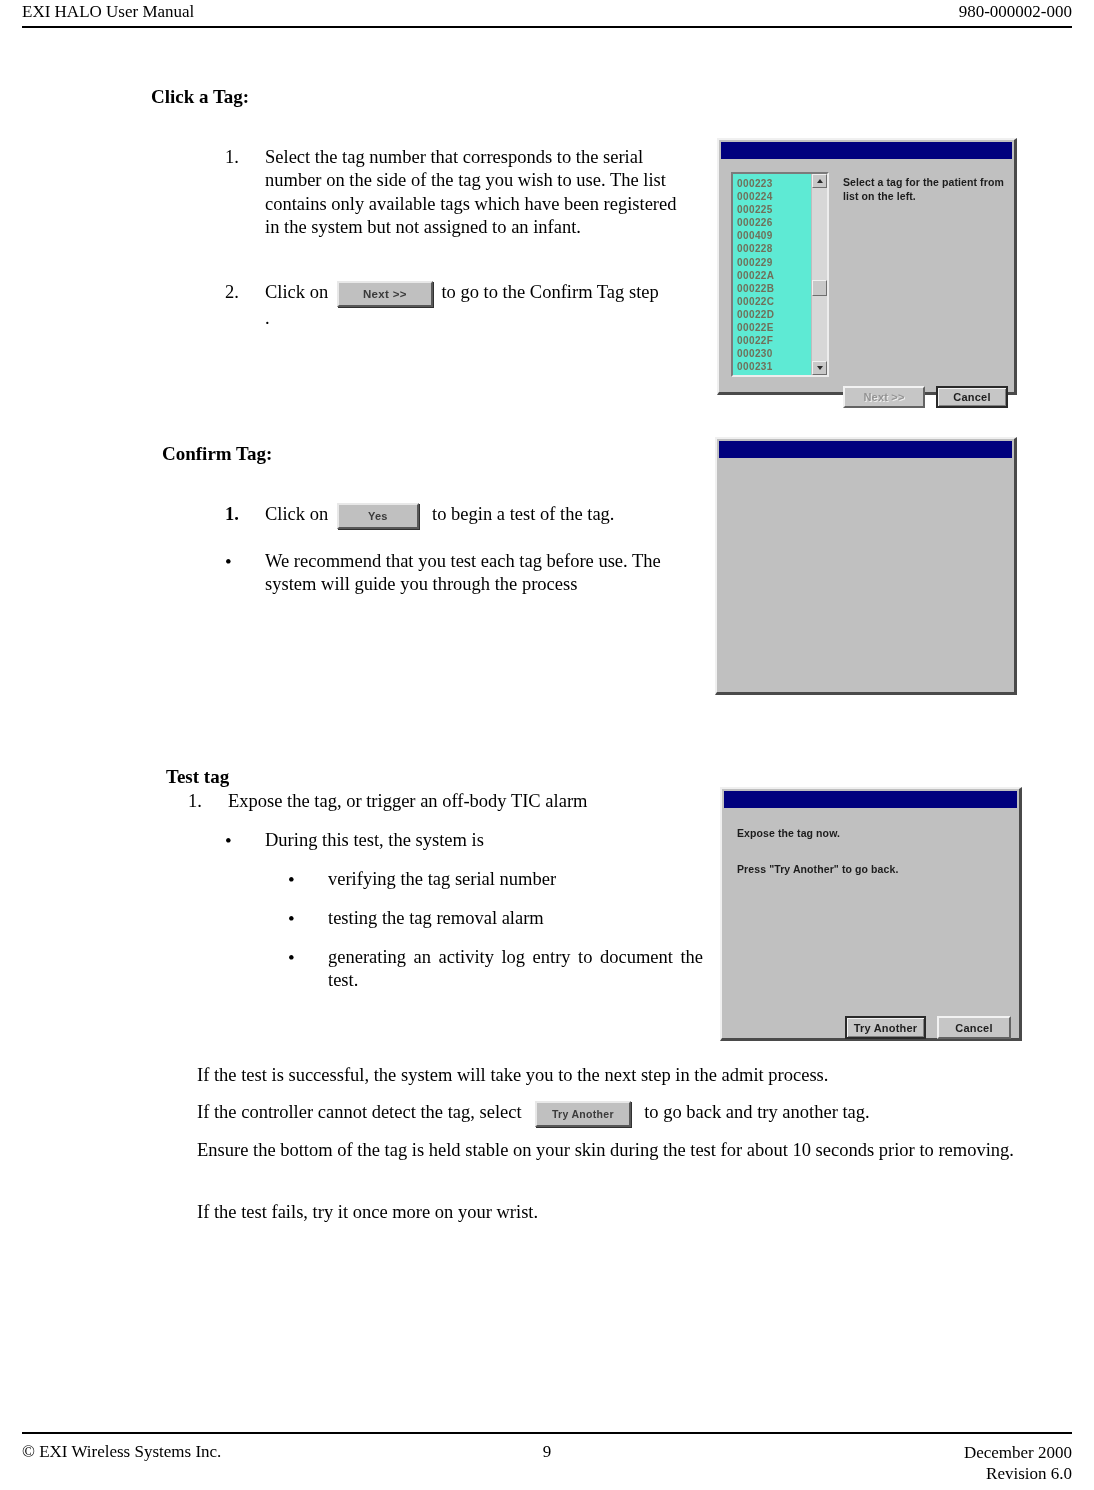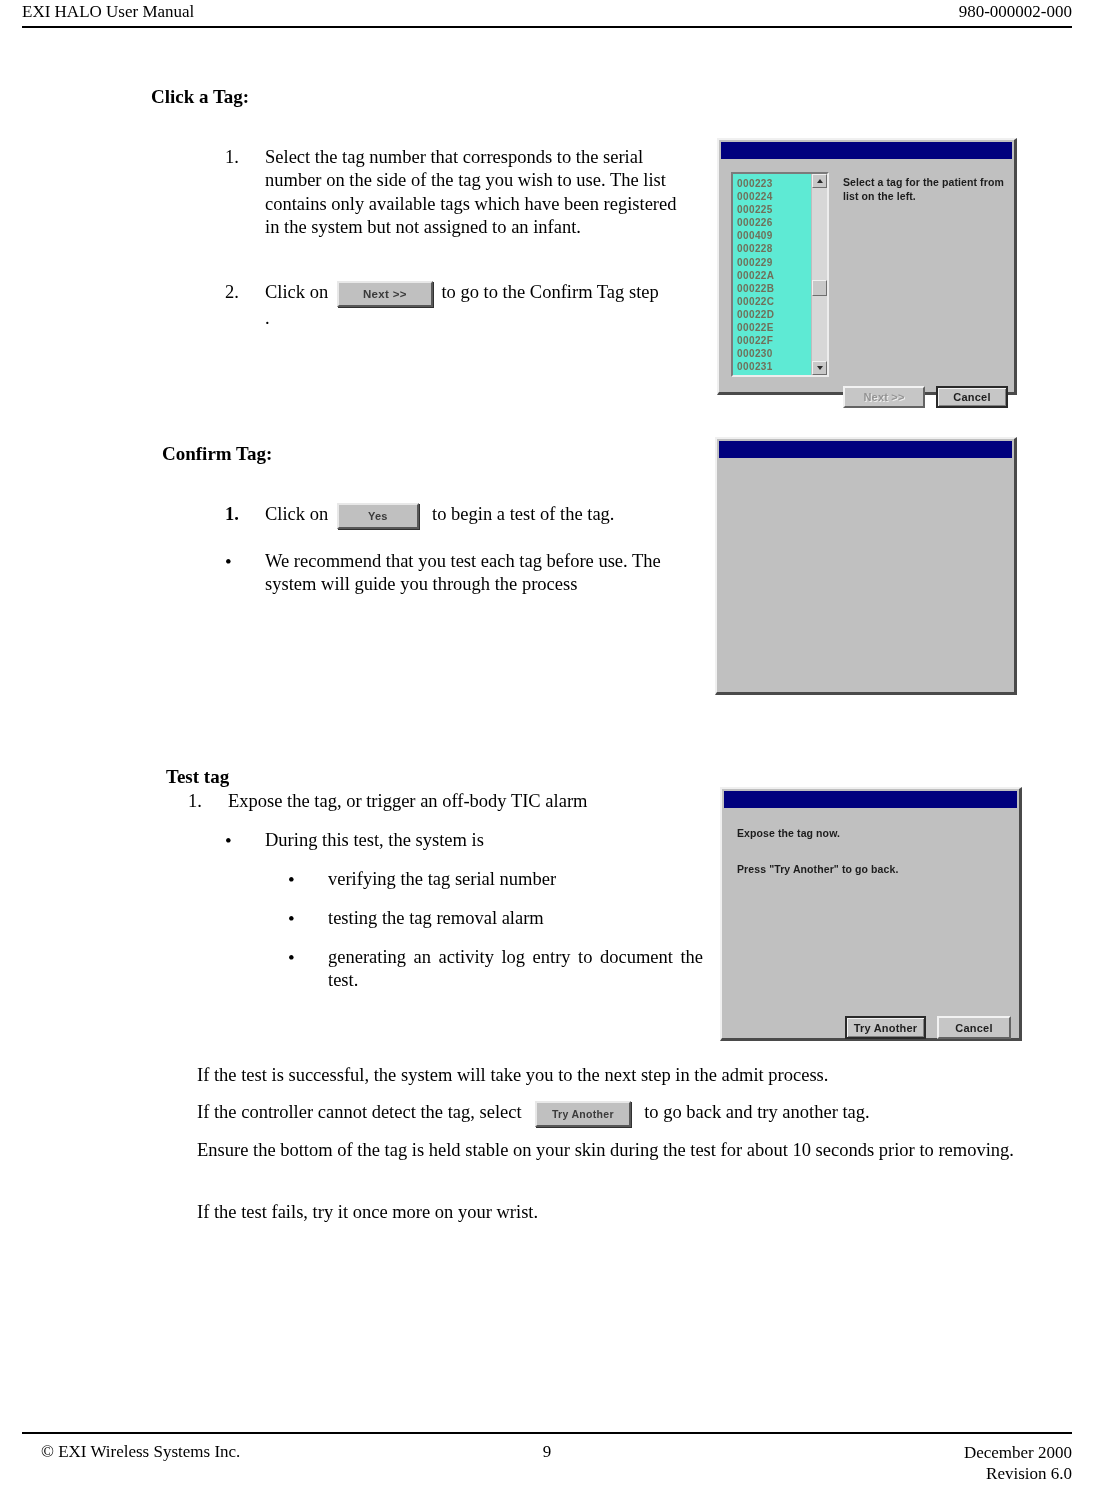--- a/index.html
+++ b/index.html
@@ -56,21 +56,21 @@
     height: 2px;
     background: #000;
   }
   .footer-row {
     position: relative;
     display: flex;
     align-items: flex-start;
     justify-content: space-between;
     padding-top: 10px;
   }
-  .footer-left { white-space: nowrap; margin-left: 19px; }
+  .footer-left { white-space: nowrap; }
   .footer-center {
     position: absolute;
     left: 0; right: 0;
     top: 10px;
     text-align: center;
   }
   .footer-right {
     text-align: right;
     line-height: 1.25;
     white-space: nowrap;

